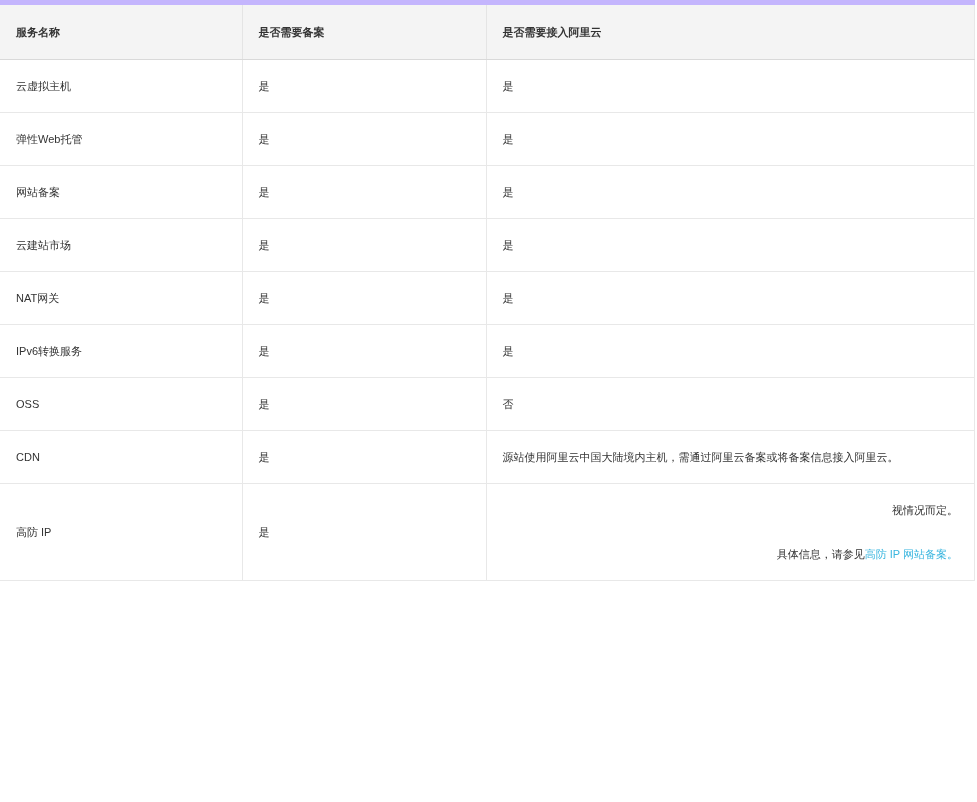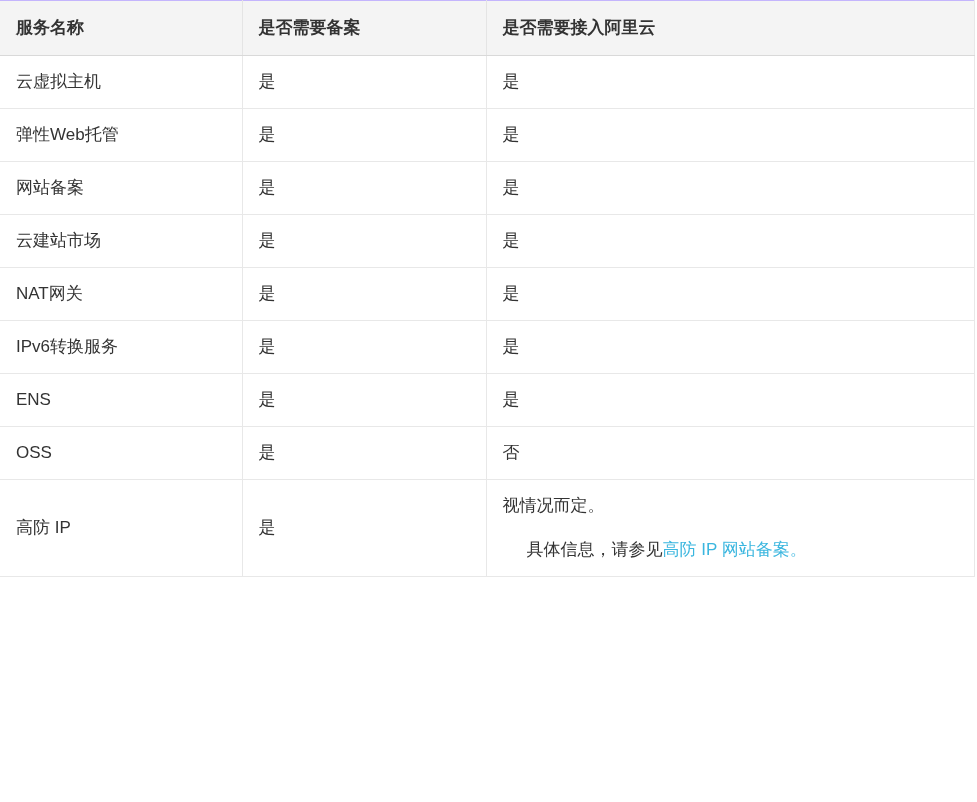--- a/index.html
+++ b/index.html
@@ -11,23 +11,23 @@
   .page {
     width: 977px;
     height: 802px;
     background: #ffffff;
     overflow: hidden;
   }
   table.doc-table {
     width: 975px;
     border-collapse: collapse;
     table-layout: fixed;
-    font-size: 17px;
+    font-size: 11px;
     color: #333333;
-    border-top: 1px solid #c4b5fd;
+    border-top: 5px solid #c4b5fd;
     border-right: 1px solid #e8e8e8;
   }
   table.doc-table th {
     background: #f4f4f4;
     font-weight: bold;
     text-align: left;
     padding: 13px 16px;
     line-height: 28px;
     border-bottom: 1px solid #d9d9d9;
     border-right: 1px solid #e4e4e4;
@@ -42,20 +42,21 @@
     vertical-align: middle;
     border-bottom: 1px solid #e8e8e8;
     border-right: 1px solid #e8e8e8;
     color: #333333;
     word-break: break-all;
   }
   table.doc-table td:last-child { border-right: none; }
   table.doc-table td p {
     margin: 0;
     padding: 0;
+    text-align: right;
   }
   table.doc-table td p + p {
     margin-top: 16px;
     margin-left: 24px;
   }
   td.tall-pad { padding-top: 15px; padding-bottom: 15px; }
   a.cell-link {
     text-decoration: none;
     cursor: pointer;
   }
@@ -102,28 +103,28 @@
           <td>NAT网关</td>
           <td>是</td>
           <td>是</td>
         </tr>
         <tr>
           <td>IPv6转换服务</td>
           <td>是</td>
           <td>是</td>
         </tr>
         <tr>
-          <td>ENS</td>
-          <td>是</td>
-          <td>是</td>
-        </tr>
-        <tr>
           <td>OSS</td>
           <td>是</td>
           <td>否</td>
+        </tr>
+        <tr>
+          <td>CDN</td>
+          <td>是</td>
+          <td>源站使用阿里云中国大陆境内主机，需通过阿里云备案或将备案信息接入阿里云。</td>
         </tr>
         <tr>
           <td>高防 IP</td>
           <td>是</td>
           <td class="tall-pad">
             <p>视情况而定。</p>
             <p>具体信息，请参见<a class="cell-link" href="#" style="color: rgb(58, 182, 223);">高防 IP 网站备案</a><span style="color: rgb(58, 182, 223);">。</span></p>
           </td>
         </tr>
       </tbody>

